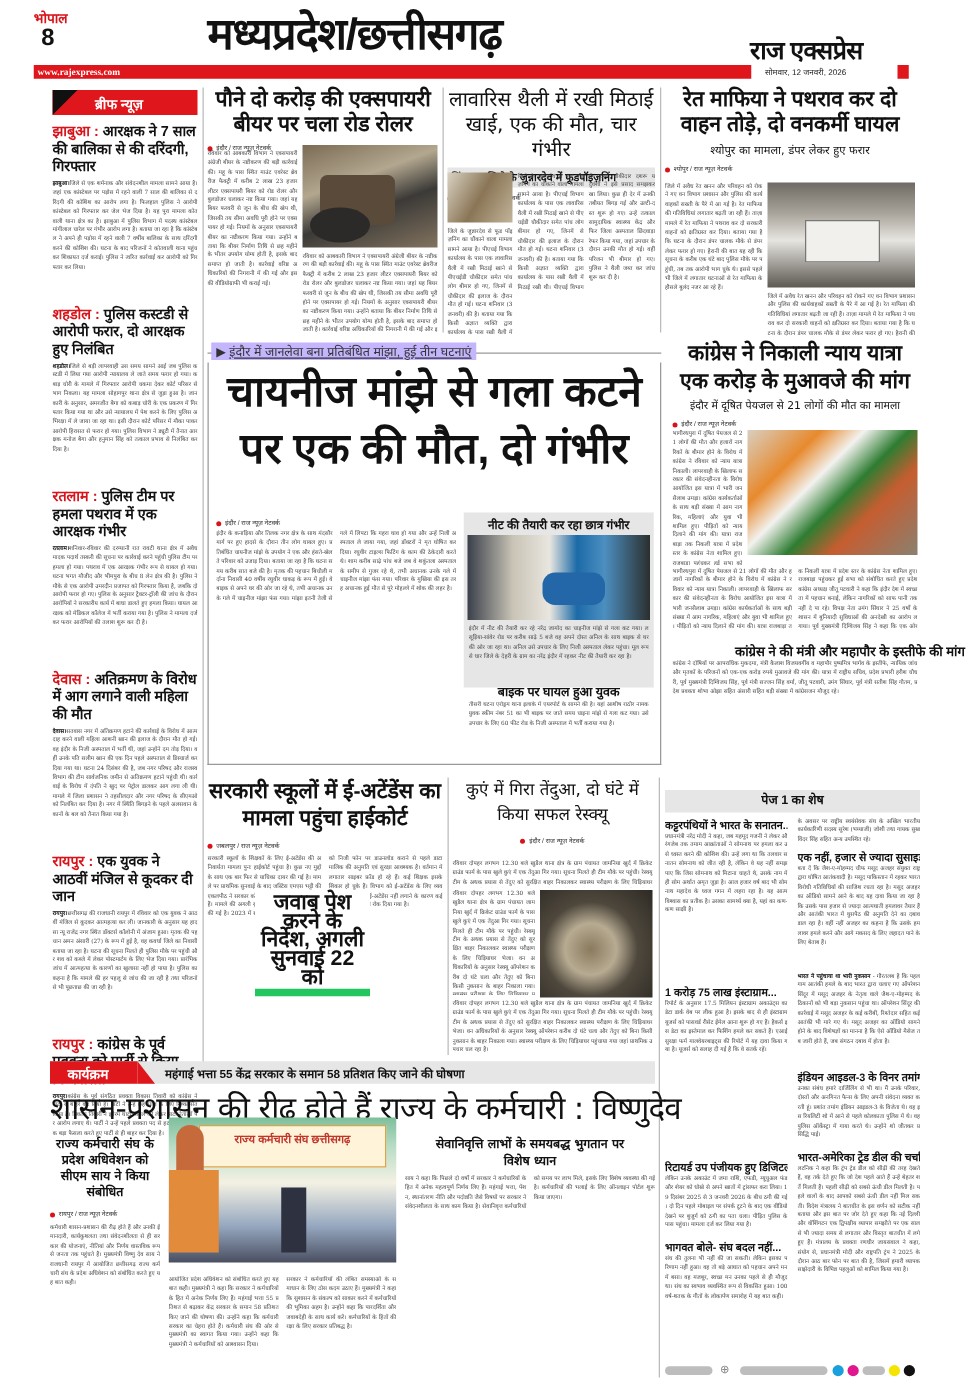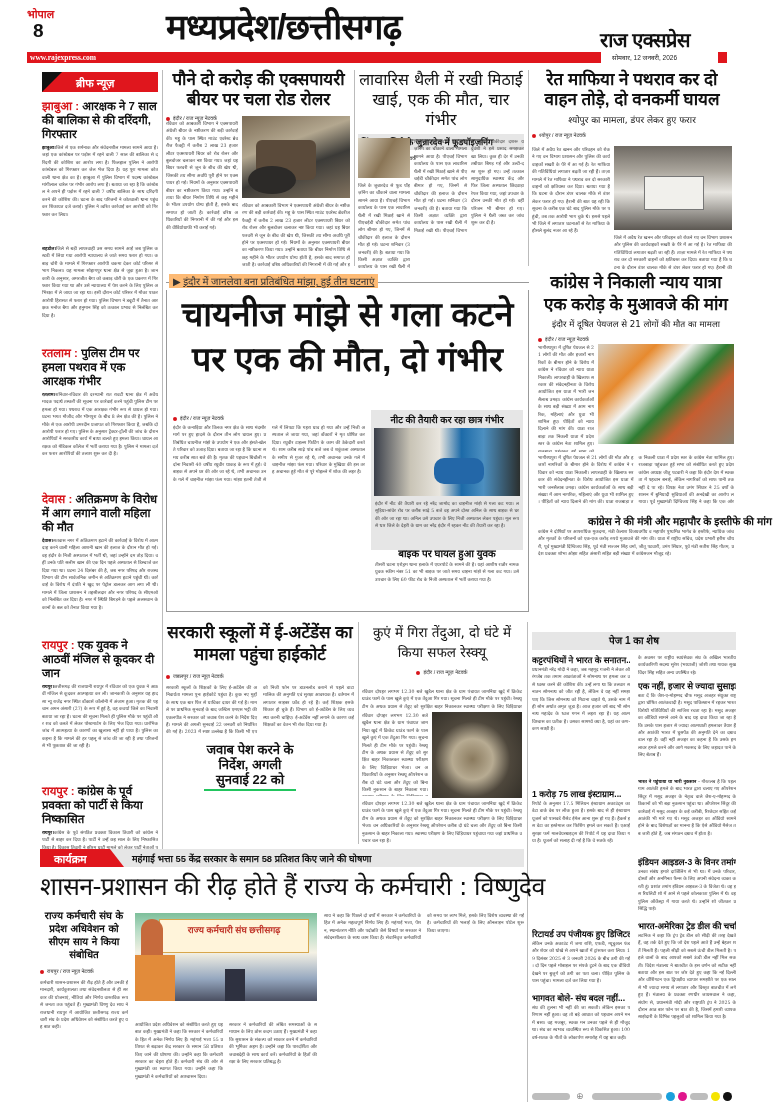--- a/index.html
+++ b/index.html
@@ -37,20 +37,21 @@
   <div style="position:relative;height:20px;background:#e0161d;overflow:hidden;">
     <div style="position:absolute;left:0;top:0;width:0;height:0;border-top:20px solid #111;border-right:20px solid transparent;"></div>
     <div style="position:absolute;left:34px;top:3px;font-size:11px;color:#fff;font-weight:bold;font-family:'Liberation Sans',sans-serif;">ब्रीफ न्यूज़</div>
   </div>
 
   <div style="margin-top:7px;">
     <div class="brief-head"><span class="city">झाबुआ</span><span class="city"> : </span><span>आरक्षक ने 7 साल की बालिका से की दरिंदगी, गिरफ्तार</span></div>
     <div class="body-text" style="height:96px;margin-top:3px;"><b>झाबुआ।</b><span>जिले से एक शर्मनाक और संवेदनशील मामला सामने आया है। जहां एक कांस्टेबल पर पड़ोस में रहने वाली 7 साल की बालिका से दरिंदगी की कोशिश का आरोप लगा है। फिलहाल पुलिस ने आरोपी कांस्टेबल को गिरफ्तार कर जेल भेज दिया है। यह पूरा मामला कोतवाली थाना क्षेत्र का है। झाबुआ में पुलिस विभाग में पदस्थ कांस्टेबल मांगीलाल चारेल पर गंभीर आरोप लगा है। बताया जा रहा है कि कांस्टेबल ने अपने ही पड़ोस में रहने वाली 7 वर्षीय बालिका के साथ दरिंदगी करने की कोशिश की। घटना के बाद परिजनों ने कोतवाली थाना पहुंचकर शिकायत दर्ज कराई। पुलिस ने त्वरित कार्रवाई कर आरोपी को गिरफ्तार कर लिया।</span></div>
   </div>
   <div style="margin-top:5px;">
+    <div class="brief-head"><span class="city">शहडोल</span><span class="city"> : </span><span>पुलिस कस्टडी से आरोपी फरार, दो आरक्षक हुए निलंबित</span></div>
     <div class="body-text" style="height:96px;margin-top:3px;"><b>शहडोल।</b><span>जिले से बड़ी लापरवाही उस समय सामने आई जब पुलिस कस्टडी में लिया गया आरोपी न्यायालय ले जाते समय फरार हो गया। कबाड़ चोरी के मामले में गिरफ्तार आरोपी चकमा देकर कोर्ट परिसर से भाग निकला। यह मामला सोहागपुर थाना क्षेत्र से जुड़ा हुआ है। जानकारी के अनुसार, अमरजीत बैगा को कबाड़ चोरी के एक प्रकरण में गिरफ्तार किया गया था और उसे न्यायालय में पेश करने के लिए पुलिस अभिरक्षा में ले जाया जा रहा था। इसी दौरान कोर्ट परिसर में मौका पाकर आरोपी हिरासत से फरार हो गया। पुलिस विभाग ने ड्यूटी में तैनात आरक्षक मनोज बैगा और हनुमान सिंह को तत्काल प्रभाव से निलंबित कर दिया है।</span></div>
   </div>
   <div style="margin-top:5px;">
     <div class="brief-head"><span class="city">रतलाम</span><span class="city"> : </span><span>पुलिस टीम पर हमला पथराव में एक आरक्षक गंभीर</span></div>
     <div class="body-text" style="height:96px;margin-top:3px;"><b>रतलाम।</b><span>शनिवार-रविवार की दरम्यानी रात रावटी थाना क्षेत्र में अवैध मादक पदार्थ तस्करी की सूचना पर कार्रवाई करने पहुंची पुलिस टीम पर हमला हो गया। पथराव में एक आरक्षक गंभीर रूप से घायल हो गया। घटना भगत मौजीद और भीमपुरा के बीच 8 लेन क्षेत्र की है। पुलिस ने मौके से एक आरोपी उमरदीन प्रजापत को गिरफ्तार किया है, जबकि दो आरोपी फरार हो गए। पुलिस के अनुसार ट्रैक्टर-ट्रॉली की जांच के दौरान आरोपियों ने सरकारीय कार्य में बाधा डालते हुए हमला किया। घायल आरक्षक को मेडिकल कॉलेज में भर्ती कराया गया है। पुलिस ने मामला दर्ज कर फरार आरोपियों की तलाश शुरू कर दी है।</span></div>
   </div>
   <div style="margin-top:5px;">
     <div class="brief-head"><span class="city">देवास</span><span class="city"> : </span><span>अतिक्रमण के विरोध में आग लगाने वाली महिला की मौत</span></div>
     <div class="body-text" style="height:96px;margin-top:3px;"><b>देवास।</b><span>सतवास नगर में अतिक्रमण हटाने की कार्रवाई के विरोध में आत्मदाह करने वाली महिला आशनी खान की इलाज के दौरान मौत हो गई। वह इंदौर के निजी अस्पताल में भर्ती थी, जहां उन्होंने दम तोड़ दिया। वहीं उनके पति सलीम खान की एक दिन पहले अस्पताल से डिस्चार्ज कर दिया गया था। घटना 24 दिसंबर की है, जब नगर परिषद और राजस्व विभाग की टीम सार्वजनिक जमीन से अतिक्रमण हटाने पहुंची थी। कार्रवाई के विरोध में दंपति ने खुद पर पेट्रोल डालकर आग लगा ली थी। मामले में जिला प्रशासन ने तहसीलदार और नगर परिषद के सीएमओ को निलंबित कर दिया है। नगर में स्थिति बिगड़ने के पहले अलसवान के कानों के बल को तैनात किया गया है।</span></div>
   </div>
@@ -93,21 +94,21 @@
   <div class="byline" style="margin-top:5px;"><span class="dot"></span><span>श्योपुर / राज न्यूज़ नेटवर्क</span></div>
   <div class="photo" style="left:82px;top:76px;width:118px;height:84px;background:linear-gradient(180deg,#6f6a63 0%,#aaa59c 30%,#e7e5e0 55%,#5c5852 100%);">
     <div style="position:absolute;left:30px;top:30px;width:60px;height:34px;background:#f1f0ec;border:1px solid #777;"></div>
   </div>
   <div class="body-text" style="position:absolute;left:0;top:76px;width:78px;height:124px;">जिले में अवैध रेत खनन और परिवहन को रोकने गए वन विभाग प्रशासन और पुलिस की कार्यवाहकों सख्ती के पैरे में आ गई है। रेत माफिया की गतिविधियां लगातार बढ़ती जा रही हैं। ताज़ा मामले में रेत माफिया ने पथराव कर दो सरकारी वाहनों को क्षतिग्रस्त कर दिया। बताया गया है कि घटना के दौरान डंपर चालक मौके से डंपर लेकर फरार हो गए। हैरानी की बात यह रही कि सूचना के करीब एक घंटे बाद पुलिस मौके पर पहुंची, तब तक आरोपी भाग चुके थे। इससे पहले भी जिले में लगातार घटनाओं से रेत माफिया के हौसले बुलंद नजर आ रहे हैं।</div>
   <div class="body-text" style="position:absolute;left:82px;top:164px;width:118px;height:36px;">जिले में अवैध रेत खनन और परिवहन को रोकने गए वन विभाग प्रशासन और पुलिस की कार्यवाहकों सख्ती के पैरे में आ गई है। रेत माफिया की गतिविधियां लगातार बढ़ती जा रही हैं। ताज़ा मामले में रेत माफिया ने पथराव कर दो सरकारी वाहनों को क्षतिग्रस्त कर दिया। बताया गया है कि घटना के दौरान डंपर चालक मौके से डंपर लेकर फरार हो गए। हैरानी की बात यह रही कि सूचना के करीब एक घंटे बाद पुलिस मौके पर पहुंची, तब तक आरोपी भाग चुके थे। इससे पहले भी जिले में लगातार घटनाओं से रेत माफिया के हौसले बुलंद नजर आ रहे हैं।</div>
 </div>
 
 <div class="abs" style="left:166px;top:290px;width:363px;height:322px;border:1px solid #999;border-top:none;">
   <div class="abs" style="left:-1px;top:-8px;width:363px;height:1px;background:#999;"></div>
-  <div class="abs" style="left:2px;top:-16px;background:#fdba74;padding:0 4px;font-size:10px;color:#333;font-family:Liberation Serif, serif;white-space:nowrap;">
+  <div class="abs" style="left:2px;top:-16px;background:#c4b5fd;padding:0 4px;font-size:10px;color:#333;font-family:Liberation Sans, sans-serif;white-space:nowrap;">
     <span>▶ </span><span style="text-decoration:underline;">इंदौर में जानलेवा बना प्रतिबंधित मांझा, हुई तीन घटनाएं</span>
   </div>
   <div class="h-news" style="position:absolute;left:8px;top:2px;width:345px;font-size:34px;line-height:45px;">चायनीज मांझे से गला कटने पर एक की मौत, दो गंभीर</div>
   <div class="byline" style="position:absolute;left:6px;top:124px;"><span class="dot"></span><span>इंदौर / राज न्यूज़ नेटवर्क</span></div>
   <div class="body-text" style="position:absolute;left:6px;top:134px;width:192px;height:182px;column-count:2;column-gap:6px;">इंदौर के कनाड़िया और तिलक नगर क्षेत्र के साथ मंदसौर मार्ग पर हुए हादसे के दौरान तीन लोग घायल हुए। प्रतिबंधित चायनीज मांझे के उपयोग ने एक और हंसते-खेलते परिवार को उजाड़ दिया। बताया जा रहा है कि घटना समय करीब सात बजे की है। मृतक की पहचान बिचौली मर्दाना निवासी 40 वर्षीय रघुवीर धाकड़ के रूप में हुई। वे बाइक से अपने घर की ओर जा रहे थे, तभी अचानक उनके गले में चाइनीज मांझा फंस गया। मांझा इतनी तेजी से गले में लिपटा कि गहरा घाव हो गया और उन्हें निजी अस्पताल ले जाया गया, जहां डॉक्टरों ने मृत घोषित कर दिया। रघुवीर टाइल्स फिटिंग के काम की ठेकेदारी करते थे। शाम करीब साढ़े पांच बजे जब वे शकुंतला अस्पताल के समीप से गुजर रहे थे, तभी अचानक उनके गले में चाइनीज मांझा फंस गया। परिवार के मुखिया की इस तरह अचानक हुई मौत से पूरे मोहल्ले में शोक की लहर है।</div>
 
   <div class="greybox abs" style="left:204px;top:120px;width:152px;height:140px;">
     <div style="font-size:9.5px;font-weight:bold;text-align:center;padding:3px 0;font-family:'Liberation Sans',sans-serif;">नीट की तैयारी कर रहा छात्र गंभीर</div>
     <div class="photo" style="left:3px;top:18px;width:146px;height:68px;background:linear-gradient(90deg,#3a3f4a 0%,#c9c4b6 25%,#e9e6df 45%,#1c6aa8 60%,#4c8fc0 75%,#2b2f2e 100%);">
       <div style="position:absolute;left:60px;top:30px;width:50px;height:26px;background:#2367a8;border-radius:10px;"></div>
@@ -126,21 +127,21 @@
   <div class="body-text" style="position:absolute;left:0;top:72px;width:56px;height:108px;">भागीरथपुरा में दूषित पेयजल से 21 लोगों की मौत और हजारों नागरिकों के बीमार होने के विरोध में कांग्रेस ने रविवार को न्याय यात्रा निकाली। लापरवाही के खिलाफ सरकार की संवेदनहीनता के विरोध आयोजित इस यात्रा में भारी जनसैलाब उमड़ा। कांग्रेस कार्यकर्ताओं के साथ बड़ी संख्या में आम नागरिक, महिलाएं और युवा भी शामिल हुए। पीड़ितों को न्याय दिलाने की मांग की। यात्रा राजबाड़ा तक निकली यात्रा में प्रदेश स्तर के कांग्रेस नेता शामिल हुए। राजबाड़ा पहुंचकर हुई सभा को संबोधित करते हुए प्रदेश कांग्रेस अध्यक्ष जीतू पटवारी ने कहा कि इंदौर देश में स्वच्छता में पहचान बनाई, लेकिन नागरिकों को साफ पानी तक नहीं दे पा रहे। विपक्ष नेता उमंग सिंघार ने 25 वर्षों के शासन में बुनियादी सुविधाओं की अनदेखी का आरोप लगाया। पूर्व मुख्यमंत्री दिग्विजय सिंह ने कहा कि एक ओर पीड़ित परिवार शोक में है, वहीं सत्ता पक्ष भजन कर संवेदनहीनता दिखा रहा है। नेता प्रतिपक्ष उमंग सिंघार ने दोषी अधिकारियों पर कार्रवाई न होने पर सवाल उठाए।</div>
   <div class="body-text" style="position:absolute;left:0;top:182px;width:196px;height:58px;column-count:2;column-gap:5px;">भागीरथपुरा में दूषित पेयजल से 21 लोगों की मौत और हजारों नागरिकों के बीमार होने के विरोध में कांग्रेस ने रविवार को न्याय यात्रा निकाली। लापरवाही के खिलाफ सरकार की संवेदनहीनता के विरोध आयोजित इस यात्रा में भारी जनसैलाब उमड़ा। कांग्रेस कार्यकर्ताओं के साथ बड़ी संख्या में आम नागरिक, महिलाएं और युवा भी शामिल हुए। पीड़ितों को न्याय दिलाने की मांग की। यात्रा राजबाड़ा तक निकली यात्रा में प्रदेश स्तर के कांग्रेस नेता शामिल हुए। राजबाड़ा पहुंचकर हुई सभा को संबोधित करते हुए प्रदेश कांग्रेस अध्यक्ष जीतू पटवारी ने कहा कि इंदौर देश में स्वच्छता में पहचान बनाई, लेकिन नागरिकों को साफ पानी तक नहीं दे पा रहे। विपक्ष नेता उमंग सिंघार ने 25 वर्षों के शासन में बुनियादी सुविधाओं की अनदेखी का आरोप लगाया। पूर्व मुख्यमंत्री दिग्विजय सिंह ने कहा कि एक ओर पीड़ित परिवार शोक में है, वहीं सत्ता पक्ष भजन कर संवेदनहीनता दिखा रहा है। नेता प्रतिपक्ष उमंग सिंघार ने दोषी अधिकारियों पर कार्रवाई न होने पर सवाल उठाए।</div>
   <div style="position:absolute;left:0;top:242px;width:196px;font-size:10.5px;font-weight:bold;text-align:center;white-space:nowrap;font-family:'Liberation Sans',sans-serif;margin-left:44px;">कांग्रेस ने की मंत्री और महापौर के इस्तीफे की मांग</div>
   <div class="body-text" style="position:absolute;left:0;top:256px;width:196px;height:60px;">कांग्रेस ने दोषियों पर आपराधिक मुकदमा, मंत्री कैलाश विजयवर्गीय व महापौर पुष्यमित्र भार्गव के इस्तीफे, न्यायिक जांच और मृतकों के परिजनों को एक-एक करोड़ रुपये मुआवजे की मांग की। यात्रा में राष्ट्रीय सचिव, प्रदेश प्रभारी हरीश चौधरी, पूर्व मुख्यमंत्री दिग्विजय सिंह, पूर्व मंत्री सज्जन सिंह वर्मा, जीतू पटवारी, उमंग सिंघार, पूर्व मंत्री सतीश सिंह गौतम, प्रदेश प्रवक्ता शोभा ओझा सहित अंसारी सहित बड़ी संख्या में कांग्रेसजन मौजूद रहे।</div>
 </div>
 
 <div class="abs" style="left:166px;top:622px;width:188px;height:226px;">
   <div class="h-news" style="font-size:17px;line-height:22px;">सरकारी स्कूलों में ई-अटेंडेंस का मामला पहुंचा हाईकोर्ट</div>
   <div class="byline" style="margin-top:6px;"><span class="dot"></span><span>जबलपुर / राज न्यूज़ नेटवर्क</span></div>
   <div class="body-text" style="position:absolute;left:0;top:62px;width:188px;height:164px;column-count:2;column-gap:6px;">सरकारी स्कूलों के शिक्षकों के लिए ई-अटेंडेंस की अनिवार्यता मामला पुनः हाईकोर्ट पहुंचा है। कुछ नए मुद्दों के साथ एक बार फिर से याचिका दायर की गई है। मामले पर प्राथमिक सुनवाई के बाद जस्टिस एमएस भट्टी की एकलपीठ ने सरकार को जवाब पेश करने के निर्देश दिए हैं। मामले की अगली सुनवाई 22 जनवरी को निर्धारित की गई है। 2023 में स्पष्ट उल्लेख है कि किसी भी एप को निजी फोन पर डाउनलोड कराने से पहले डाटा मालिक की अनुमति एवं सुरक्षा आवश्यक है। वर्तमान में लगातार साइबर फ्रॉड हो रहे हैं। कई शिक्षक इसके शिकार हो चुके हैं। विभाग को ई-अटेंडेंस के लिए व्यवस्था करनी चाहिए। ई-अटेंडेंस नहीं लगाने के कारण कई शिक्षकों का वेतन भी रोक दिया गया है।</div>
-  <div class="abs" style="left:38px;top:90px;width:92px;background:#fff;padding:2px 2px;font-size:13px;line-height:15px;font-weight:bold;text-align:center;font-family:'Liberation Sans',sans-serif;border-bottom:2px solid #22c55e;margin-top:28px;">जवाब पेश करने के निर्देश, अगली सुनवाई 22 को</div>
+  <div class="abs" style="left:38px;top:90px;width:92px;background:#fff;padding:2px 2px;font-size:17px;line-height:15px;font-weight:bold;text-align:center;font-family:'Liberation Sans',sans-serif;border-bottom:6px solid #22c55e;">जवाब पेश करने के निर्देश, अगली सुनवाई 22 को</div>
 </div>
 <div class="vline" style="left:358px;top:622px;height:222px;"></div>
 
 <div class="abs" style="left:362px;top:622px;width:160px;height:226px;">
   <div class="h-news" style="font-size:13.5px;line-height:20px;font-weight:normal;font-family:'DejaVu Sans',sans-serif;">कुएं में गिरा तेंदुआ, दो घंटे में किया सफल रेस्क्यू</div>
   <div class="byline" style="margin-top:6px;text-align:center;"><span class="dot"></span><span>इंदौर / राज न्यूज़ नेटवर्क</span></div>
   <div class="body-text" style="position:absolute;left:0;top:66px;width:160px;height:22px;">रविवार दोपहर लगभग 12.30 बजे खुडैल थाना क्षेत्र के ग्राम पंचायत जामनिया खुर्द में क्रिकेट ग्राउंड फार्म के पास खुले कुएं में एक तेंदुआ गिर गया। सूचना मिलते ही टीम मौके पर पहुंची। रेस्क्यू टीम के अथक प्रयास से तेंदुए को सुरक्षित बाहर निकालकर स्वास्थ्य परीक्षण के लिए चिड़ियाघर भेजा। वन अधिकारियों के अनुसार रेस्क्यू ऑपरेशन करीब दो घंटे चला और तेंदुए को बिना किसी नुकसान के बाहर निकाला गया। स्वास्थ्य परीक्षण के लिए चिड़ियाघर पहुंचाया गया जहां प्राथमिक उपचार चल रहा है।</div>
   <div class="body-text" style="position:absolute;left:0;top:90px;width:66px;height:84px;">रविवार दोपहर लगभग 12.30 बजे खुडैल थाना क्षेत्र के ग्राम पंचायत जामनिया खुर्द में क्रिकेट ग्राउंड फार्म के पास खुले कुएं में एक तेंदुआ गिर गया। सूचना मिलते ही टीम मौके पर पहुंची। रेस्क्यू टीम के अथक प्रयास से तेंदुए को सुरक्षित बाहर निकालकर स्वास्थ्य परीक्षण के लिए चिड़ियाघर भेजा। वन अधिकारियों के अनुसार रेस्क्यू ऑपरेशन करीब दो घंटे चला और तेंदुए को बिना किसी नुकसान के बाहर निकाला गया। स्वास्थ्य परीक्षण के लिए चिड़ियाघर पहुंचाया गया जहां प्राथमिक उपचार चल रहा है।</div>
   <div class="photo" style="left:70px;top:90px;width:90px;height:86px;background:radial-gradient(circle at 45% 55%,#8a7a5e 0%,#b7ab92 30%,#4e473c 55%,#2d2a24 100%);"></div>
   <div class="body-text" style="position:absolute;left:0;top:178px;width:160px;height:46px;">रविवार दोपहर लगभग 12.30 बजे खुडैल थाना क्षेत्र के ग्राम पंचायत जामनिया खुर्द में क्रिकेट ग्राउंड फार्म के पास खुले कुएं में एक तेंदुआ गिर गया। सूचना मिलते ही टीम मौके पर पहुंची। रेस्क्यू टीम के अथक प्रयास से तेंदुए को सुरक्षित बाहर निकालकर स्वास्थ्य परीक्षण के लिए चिड़ियाघर भेजा। वन अधिकारियों के अनुसार रेस्क्यू ऑपरेशन करीब दो घंटे चला और तेंदुए को बिना किसी नुकसान के बाहर निकाला गया। स्वास्थ्य परीक्षण के लिए चिड़ियाघर पहुंचाया गया जहां प्राथमिक उपचार चल रहा है।</div>
@@ -195,31 +196,32 @@
     <div style="position:absolute;left:92px;top:3px;font-size:9.4px;font-weight:bold;white-space:nowrap;font-family:'Liberation Sans',sans-serif;">महंगाई भत्ता 55 केंद्र सरकार के समान 58 प्रतिशत किए जाने की घोषणा</div>
   </div>
   <div style="margin-top:4px;font-size:25px;line-height:32px;white-space:nowrap;font-family:'DejaVu Sans',sans-serif;letter-spacing:-0.6px;">शासन-प्रशासन की रीढ़ होते हैं राज्य के कर्मचारी : विष्णुदेव</div>
 
   <div class="abs" style="left:0;top:60px;width:88px;">
     <div class="h-news" style="font-size:10px;line-height:13px;font-family:'DejaVu Sans',sans-serif;font-weight:bold;">राज्य कर्मचारी संघ के प्रदेश अधिवेशन को सीएम साय ने किया संबोधित</div>
     <div class="byline" style="margin-top:6px;"><span class="dot"></span><span>रायपुर / राज न्यूज़ नेटवर्क</span></div>
     <div class="body-text" style="margin-top:4px;height:140px;">कर्मचारी शासन-प्रशासन की रीढ़ होते हैं और उनकी ईमानदारी, कार्यकुशलता तथा संवेदनशीलता से ही सरकार की योजनाएं, नीतियां और निर्णय वास्तविक रूप से जनता तक पहुंचते हैं। मुख्यमंत्री विष्णु देव साय ने राजधानी रायपुर में आयोजित छत्तीसगढ़ राज्य कर्मचारी संघ के प्रदेश अधिवेशन को संबोधित करते हुए यह बात कही।</div>
   </div>
 
-  <div class="photo" style="left:95px;top:64px;width:182px;height:88px;background:linear-gradient(180deg,#7dbf9b 0%,#b8dcc6 20%,#f4f1e4 45%,#95a7bf 75%,#4a4f61 100%);">
+  <div class="photo" style="left:95px;top:45px;width:182px;height:116px;background:linear-gradient(180deg,#7dbf9b 0%,#b8dcc6 20%,#f4f1e4 45%,#95a7bf 75%,#4a4f61 100%);">
     <div style="position:absolute;left:24px;top:6px;width:150px;height:34px;background:#fff4da;border:1px solid #d7a64c;"></div>
     <div style="position:absolute;left:26px;top:10px;width:146px;font-size:9px;color:#c0362a;font-weight:bold;text-align:center;font-family:'Liberation Sans',sans-serif;">राज्य कर्मचारी संघ छत्तीसगढ़</div>
     <div style="position:absolute;left:6px;top:6px;width:22px;height:36px;border-radius:11px 11px 0 0;background:#c66a3c;"></div>
     <div style="position:absolute;left:0;top:42px;width:40px;height:66px;background:#e28b3a;"></div>
     <div style="position:absolute;left:90px;top:56px;width:20px;height:52px;background:#2e3140;"></div>
   </div>
   <div class="body-text" style="position:absolute;left:95px;top:172px;width:88px;height:82px;">आयोजित प्रदेश अधिवेशन को संबोधित करते हुए यह बात कही। मुख्यमंत्री ने कहा कि सरकार ने कर्मचारियों के हित में अनेक निर्णय लिए हैं। महंगाई भत्ता 55 प्रतिशत से बढ़ाकर केंद्र सरकार के समान 58 प्रतिशत किए जाने की घोषणा की। उन्होंने कहा कि कर्मचारी सरकार का चेहरा होते हैं। कर्मचारी संघ की ओर से मुख्यमंत्री का स्वागत किया गया। उन्होंने कहा कि मुख्यमंत्री ने कर्मचारियों को आश्वासन दिया।</div>
   <div class="body-text" style="position:absolute;left:189px;top:172px;width:88px;height:82px;">सरकार ने कर्मचारियों की लंबित समस्याओं के समाधान के लिए ठोस कदम उठाए हैं। मुख्यमंत्री ने कहा कि सुशासन के संकल्प को साकार करने में कर्मचारियों की भूमिका अहम है। उन्होंने कहा कि पारदर्शिता और जवाबदेही के साथ कार्य करें। कर्मचारियों के हितों की रक्षा के लिए सरकार प्रतिबद्ध है।</div>
 
   <div class="abs" style="left:284px;top:60px;width:200px;">
+    <div class="h-news" style="font-size:10px;line-height:14px;font-weight:bold;font-family:'DejaVu Sans',sans-serif;padding:0 24px;">सेवानिवृत्ति लाभों के समयबद्ध भुगतान पर विशेष ध्यान</div>
     <div class="body-text" style="margin-top:3px;height:164px;column-count:2;column-gap:6px;">साय ने कहा कि पिछले दो वर्षों में सरकार ने कर्मचारियों के हित में अनेक महत्वपूर्ण निर्णय लिए हैं। महंगाई भत्ता, पेंशन, स्थानांतरण नीति और पदोन्नति जैसे विषयों पर सरकार ने संवेदनशीलता के साथ काम किया है। सेवानिवृत्त कर्मचारियों को समय पर लाभ मिले, इसके लिए विशेष व्यवस्था की गई है। कर्मचारियों की भलाई के लिए ऑनलाइन पोर्टल शुरू किया जाएगा।</div>
   </div>
 </div>
 
 <div class="abs" style="left:532px;top:1091px;width:204px;height:12px;">
   <div style="position:absolute;left:0;top:2px;width:38px;height:7px;background:#bdbdbd;border-radius:4px;"></div>
   <div style="position:absolute;left:44px;top:0;font-size:9px;color:#888;line-height:11px;">⊕</div>
   <div style="position:absolute;left:60px;top:2px;width:70px;height:7px;background:#bdbdbd;border-radius:4px;"></div>
   <div class="sw" style="position: absolute; left: 134px; top: 1px; width: 9px; height: 9px; border-radius: 50%; background: rgb(26, 160, 220);"></div>
   <div class="sw" style="position: absolute; left: 146px; top: 1px; width: 9px; height: 9px; border-radius: 50%; background: rgb(224, 22, 140);"></div>

